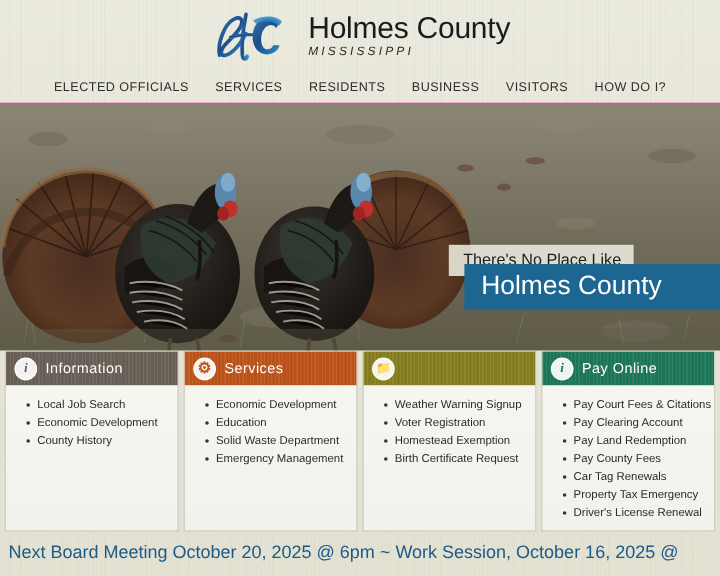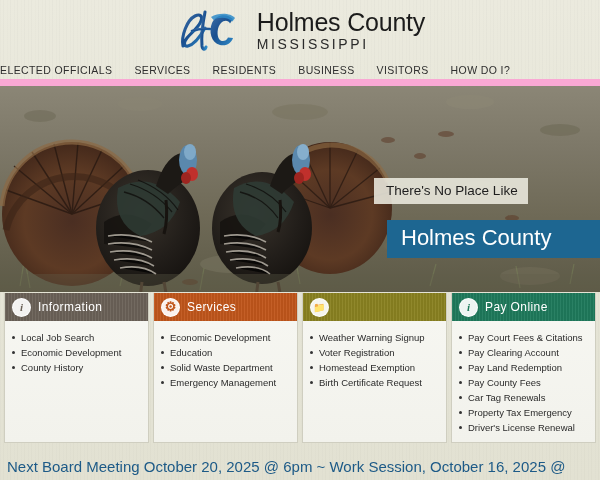--- a/index.html
+++ b/index.html
@@ -42,34 +42,36 @@
     display: block;
   }
   .brand-text { display: flex; flex-direction: column; line-height: 1; }
   .brand-title {
     font-size: 25px;
     color: #1b1b1b;
     letter-spacing: -0.2px;
     font-weight: 400;
   }
   .brand-sub {
-    font-size: 14px;
+    font-size: 10px;
     color: #2a2a2a;
     letter-spacing: 2.6px;
     margin-top: 2px;
     font-weight: 400;
+    font-style: italic;
   }
 
   
   .main-nav {
     height: 26px;
     display: flex;
     align-items: center;
+    justify-content: center;
     gap: 22px;
-    border-bottom: 7px solid #f9a8d4;
+    border-bottom: 1px solid #f9a8d4;
   }
   .nav-item {
     font-size: 10.5px;
     letter-spacing: 0.4px;
     color: #2e2e2e;
     text-decoration: none;
     white-space: nowrap;
     cursor: pointer;
   }
 
@@ -79,21 +81,21 @@
     width: 600px;
     height: 206px;
     overflow: hidden;
     background: #6d6455;
   }
   .hero-photo { position: absolute; inset: 0; }
 
   .hero-tagline-top {
     position: absolute;
     left: 374px;
-    top: 92px;
+    top: 118px;
     background: rgba(236,235,223,0.88);
     color: #1e1e1e;
     font-size: 13.5px;
     padding: 5px 10px 6px 12px;
     white-space: nowrap;
   }
   .hero-tagline-main {
     position: absolute;
     left: 387px;
     top: 134px;
@@ -161,21 +163,21 @@
     display: flex; align-items: center; justify-content: center;
     position: relative; z-index: 2;
     font-size: 11px;
     font-style: italic;
     font-weight: bold;
     font-family: "Liberation Serif", serif;
   }
 
   .box-list {
     list-style: none;
-    padding: 9px 6px 6px 16px;
+    padding: 9px 6px 6px 26px;
     margin: 0;
   }
   .box-list li {
     position: relative;
     font-size: 9.5px;
     line-height: 15px;
     color: #2a2a2a;
     white-space: nowrap;
     cursor: pointer;
   }
@@ -190,21 +192,21 @@
   }
 
   
   .footer-ticker {
     position: absolute;
     left: 0;
     top: 452px;
     width: 600px;
     height: 28px;
     display: flex;
-    align-items: center;
+    align-items: flex-start;
     padding-left: 7px;
     overflow: hidden;
   }
   .footer-ticker-text {
     font-size: 15px;
     color: #1d5a87;
     white-space: nowrap;
   }
 </style>
 </head>

